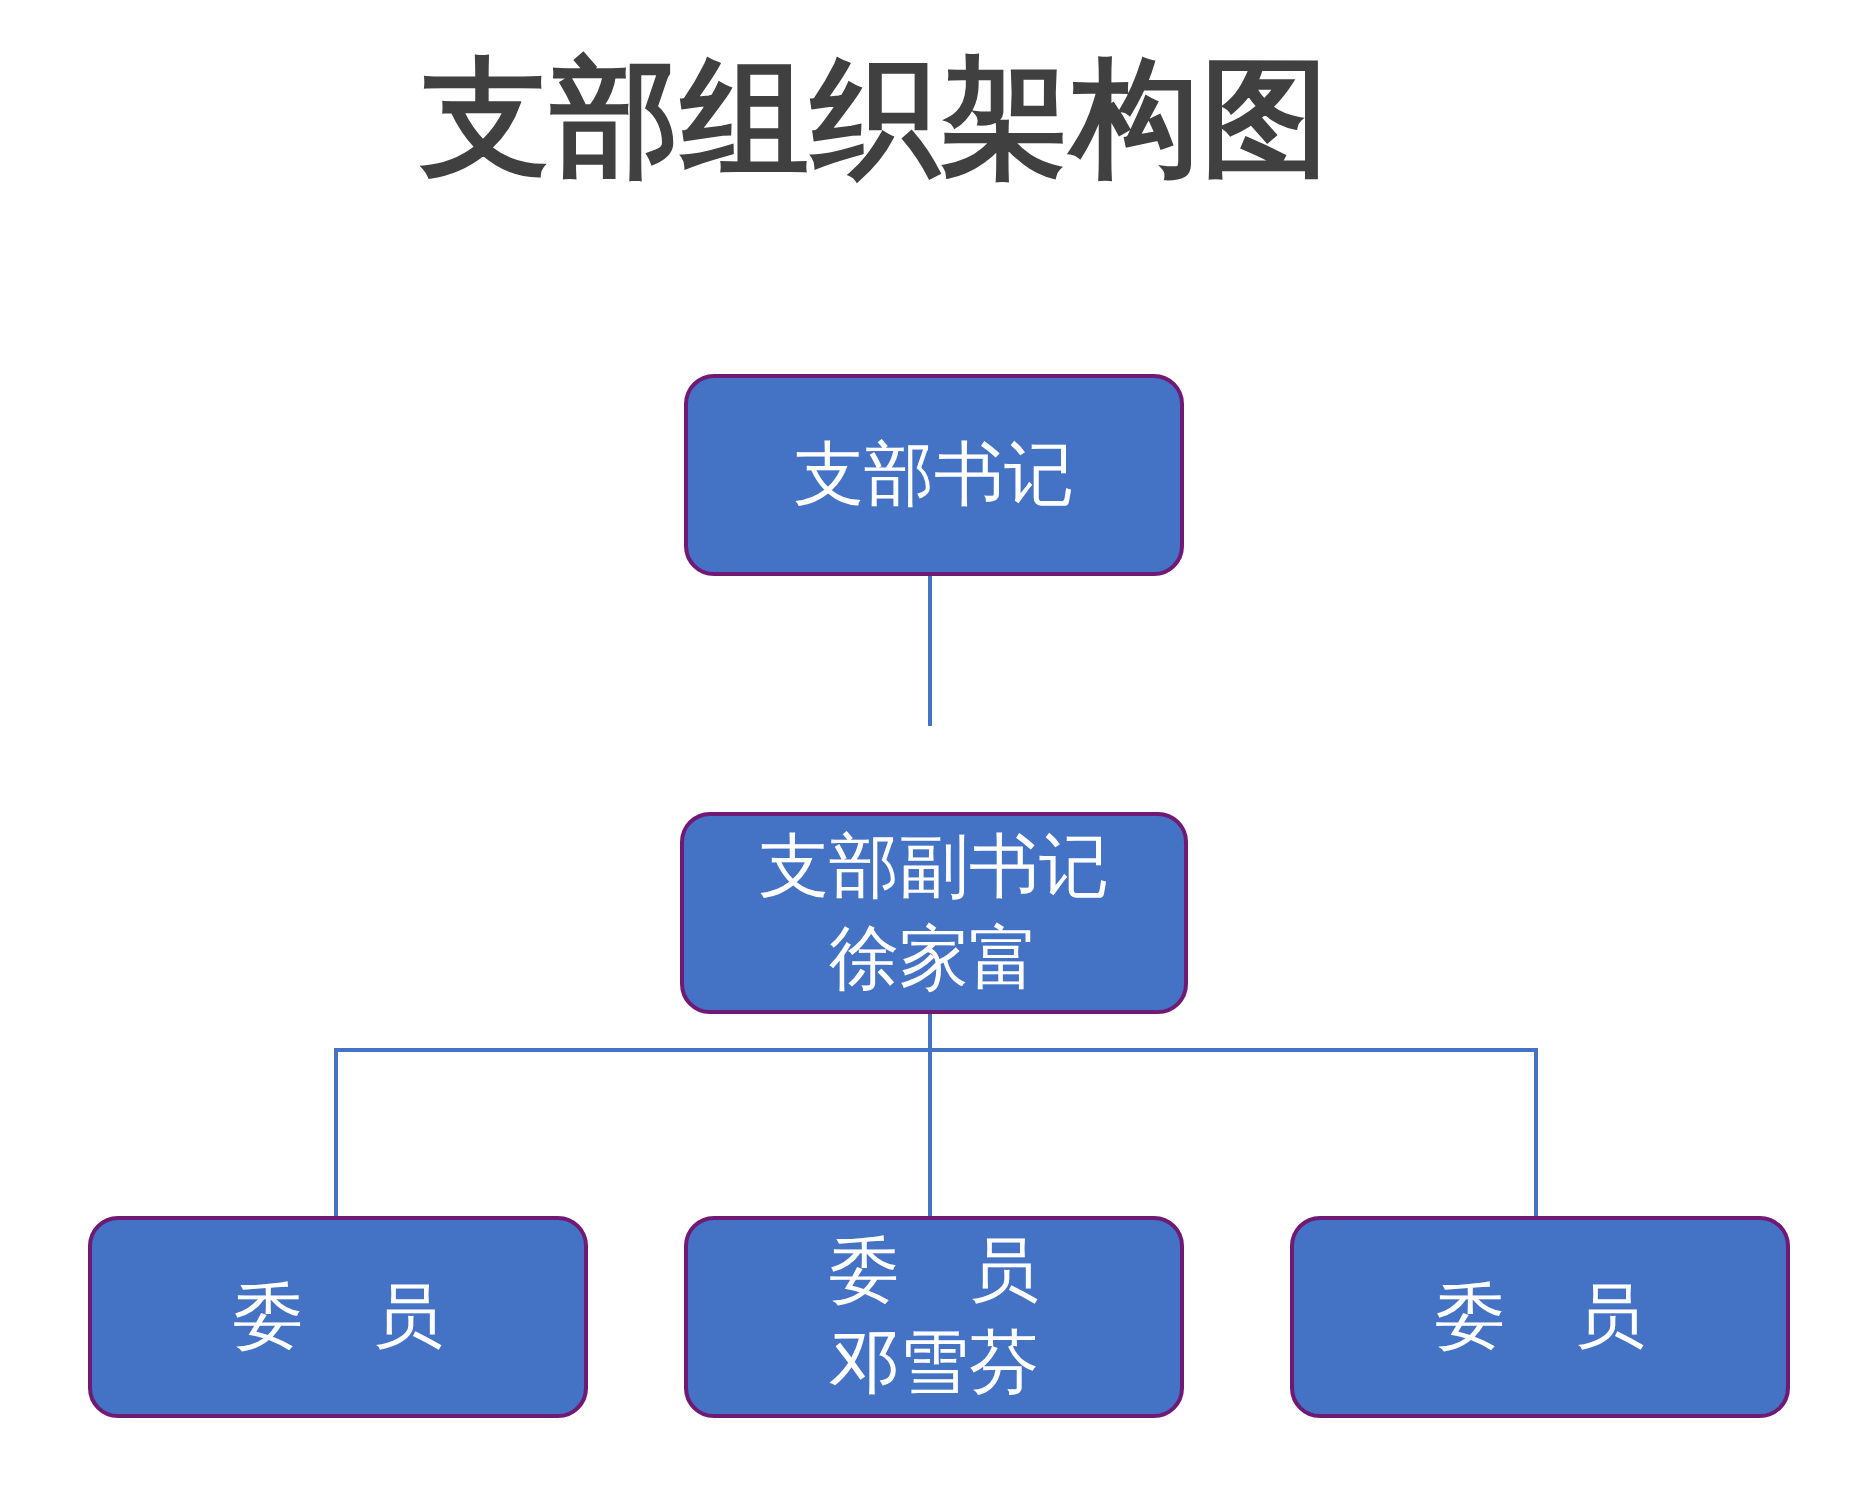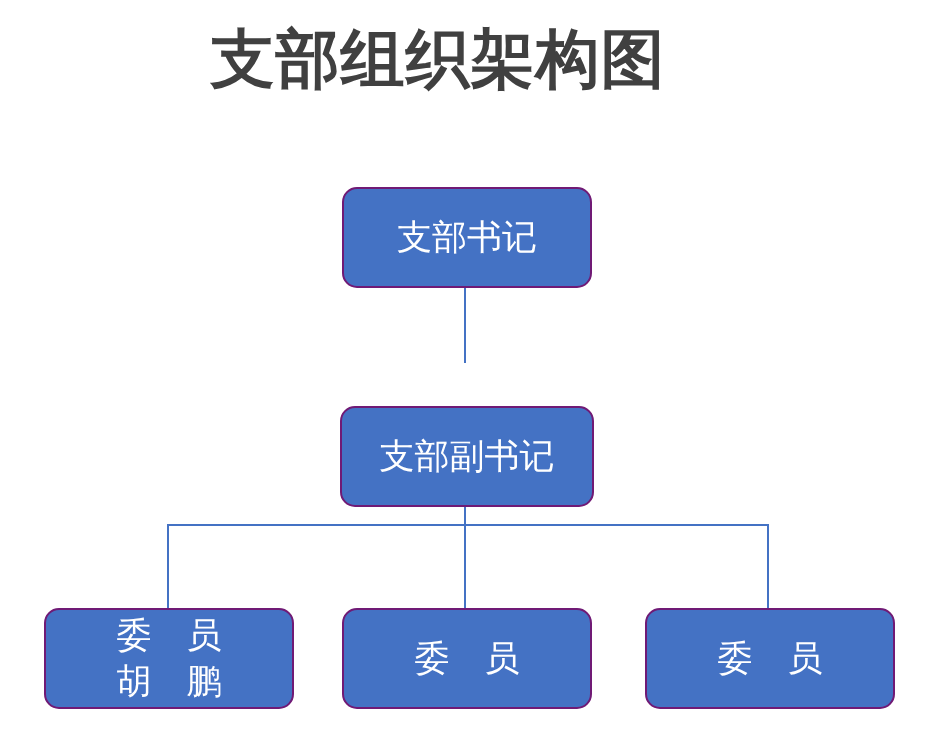--- a/index.html
+++ b/index.html
@@ -80,28 +80,29 @@
   <div class="conn conn-drop-1"></div>
   <div class="conn conn-drop-2"></div>
   <div class="conn conn-drop-3"></div>
 
   <div class="node node-secretary">
     <div class="role">支部书记</div>
   </div>
 
   <div class="node node-deputy">
     <div class="role">支部副书记</div>
+    <div class="person">徐家富</div>
   </div>
 
   <div class="node node-member1">
     <div class="role">委　员</div>
-    <div class="person">胡　鹏</div>
   </div>
 
   <div class="node node-member2">
     <div class="role">委　员</div>
+    <div class="person">邓雪芬</div>
   </div>
 
   <div class="node node-member3">
     <div class="role">委　员</div>
   </div>
 
 </div>
 
 </body></html>

